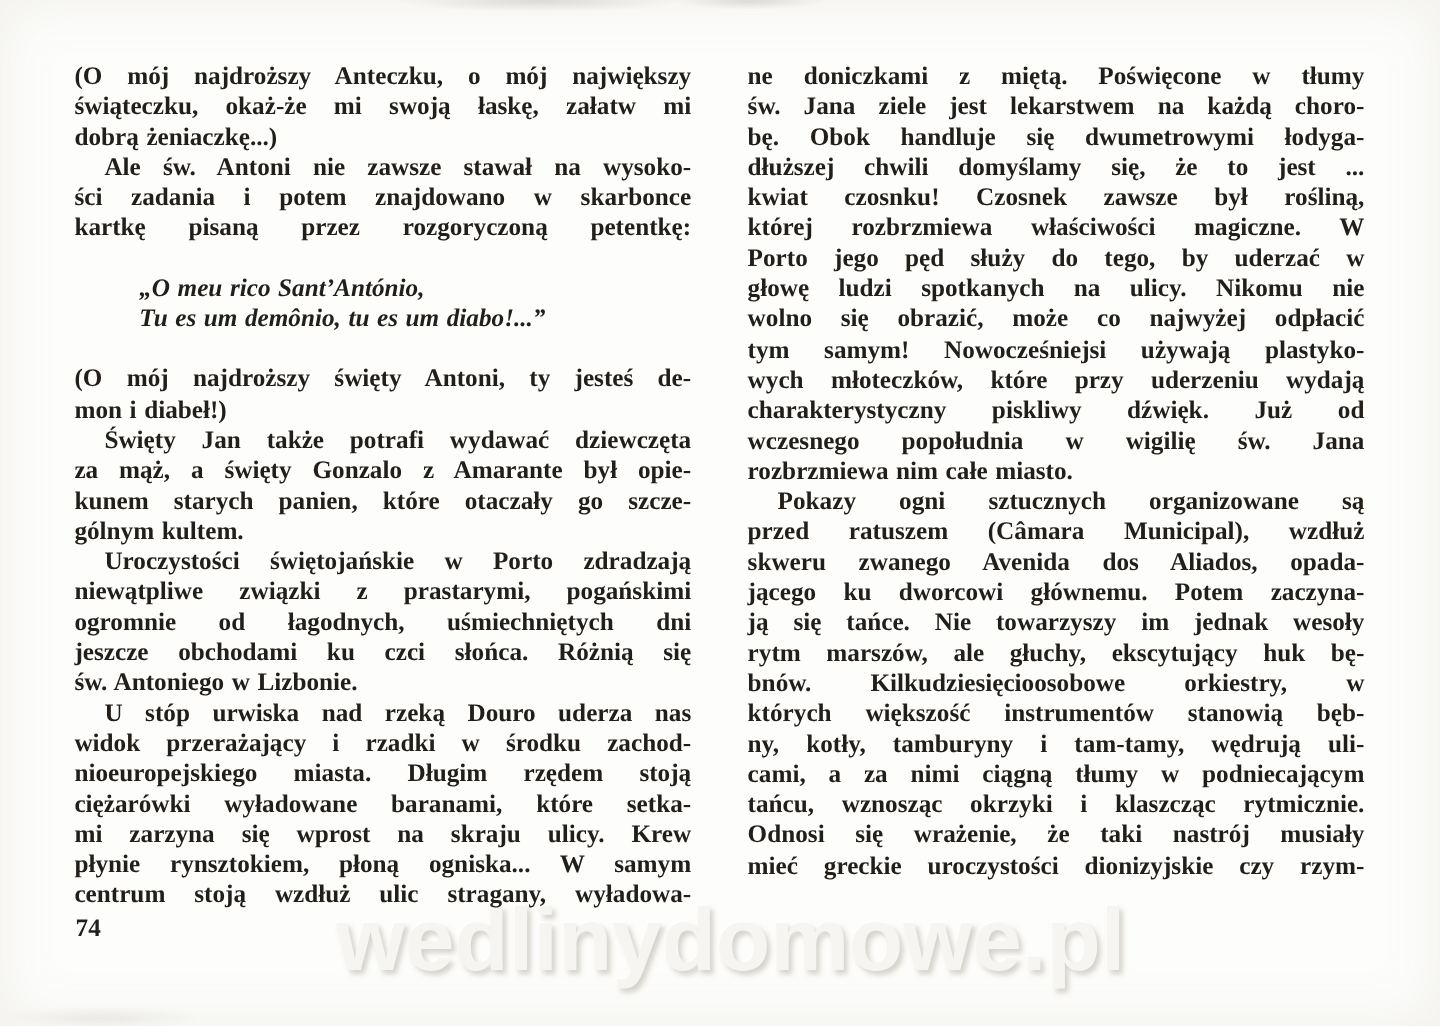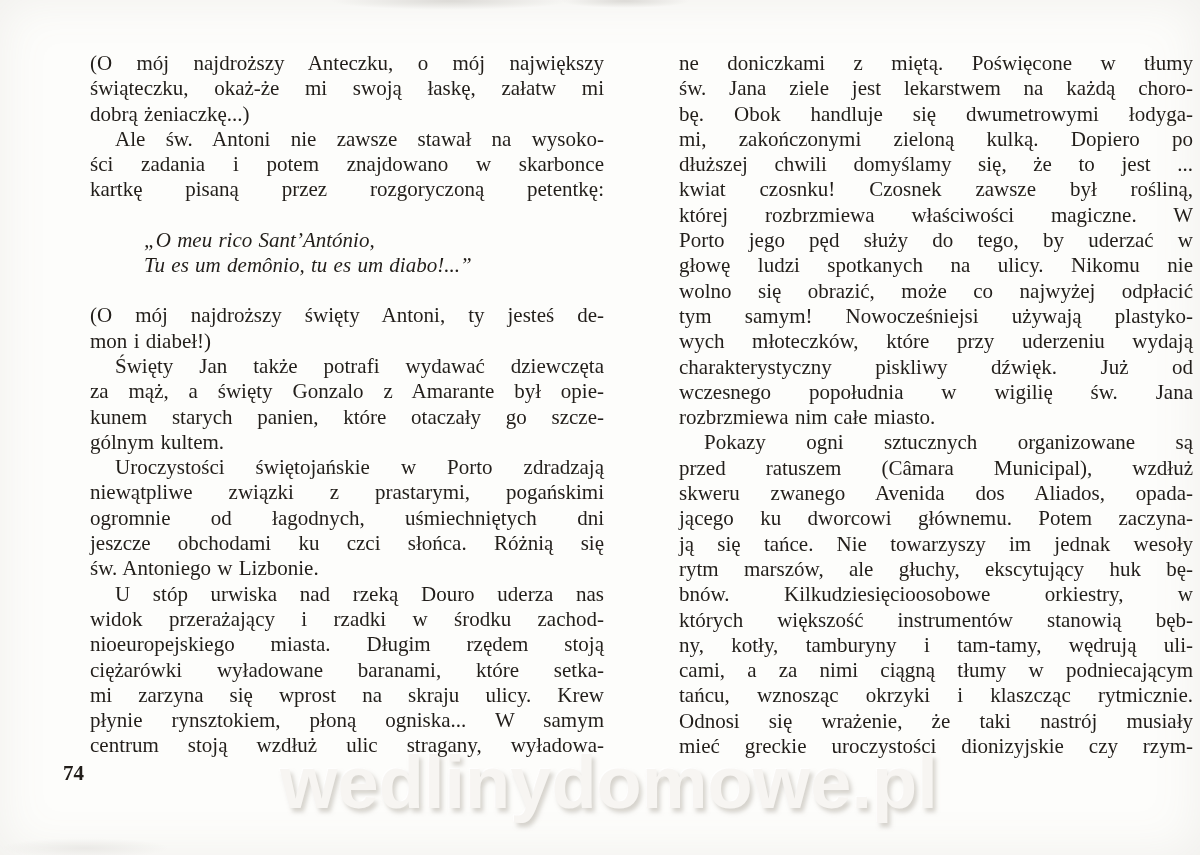--- a/index.html
+++ b/index.html
@@ -18,24 +18,23 @@
   .columns {
     position: absolute;
     top: 51px; left: 62px;
     display: flex; gap: 47px;
     z-index: 2;
   }
   .column {
     width: 514px; flex: 0 0 514px;
     font-size: 21px;
     line-height: 25.3px;
-    font-weight: 400;
+    font-weight: 700;
     color: #221e1a;
     word-spacing: 0.05em;
-    margin-left: 28px;
   }
   .line { text-align: justify; text-align-last: justify; }
   .line.no-just { text-align-last: left; }
   .line.first-indent { text-indent: 25px; }
   .block.quote {
     margin: 25px 0 25px 54px;
     font-style: italic;
   }
   .quote .line { text-align-last: left; }
   .page-number {
@@ -117,21 +116,20 @@
           <div class="line">mi zarzyna się wprost na skraju ulicy. Krew</div>
           <div class="line">płynie rynsztokiem, płoną ogniska... W samym</div>
           <div class="line">centrum stoją wzdłuż ulic stragany, wyładowa-</div>
         </div>
       </div>
     <div class="column">
         <div class="block para">
           <div class="line">ne doniczkami z miętą. Poświęcone w tłumy</div>
           <div class="line">św. Jana ziele jest lekarstwem na każdą choro-</div>
           <div class="line">bę. Obok handluje się dwumetrowymi łodyga-</div>
-          <div class="line">mi, zakończonymi zieloną kulką. Dopiero po</div>
           <div class="line">dłuższej chwili domyślamy się, że to jest ...</div>
           <div class="line">kwiat czosnku! Czosnek zawsze był rośliną,</div>
           <div class="line">której rozbrzmiewa właściwości magiczne. W</div>
           <div class="line">Porto jego pęd służy do tego, by uderzać w</div>
           <div class="line">głowę ludzi spotkanych na ulicy. Nikomu nie</div>
           <div class="line">wolno się obrazić, może co najwyżej odpłacić</div>
           <div class="line">tym samym! Nowocześniejsi używają plastyko-</div>
           <div class="line">wych młoteczków, które przy uderzeniu wydają</div>
           <div class="line">charakterystyczny piskliwy dźwięk. Już od</div>
           <div class="line">wczesnego popołudnia w wigilię św. Jana</div>

